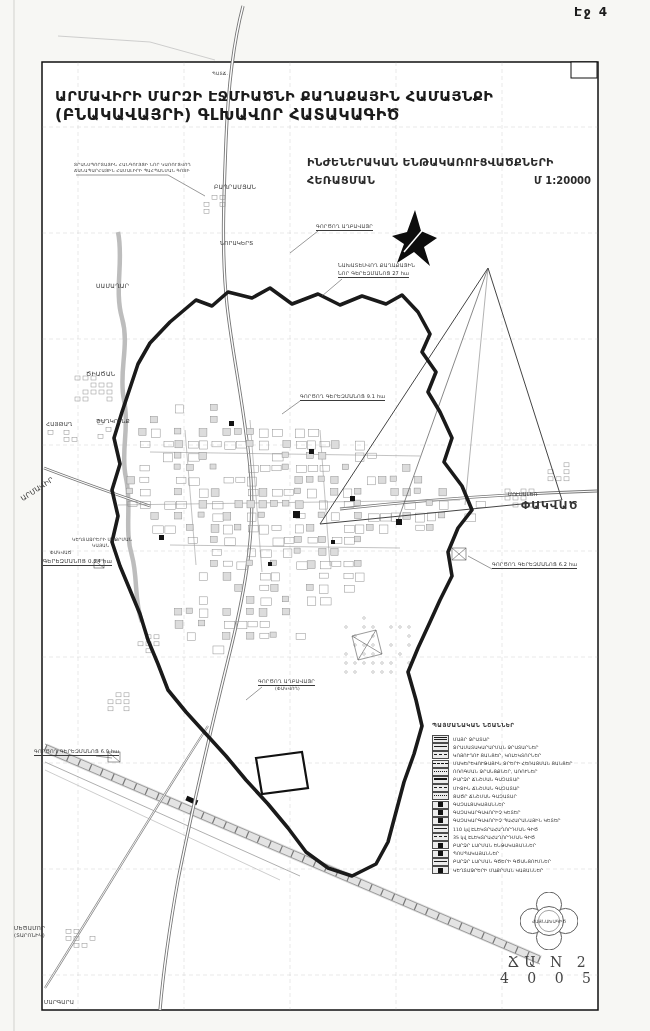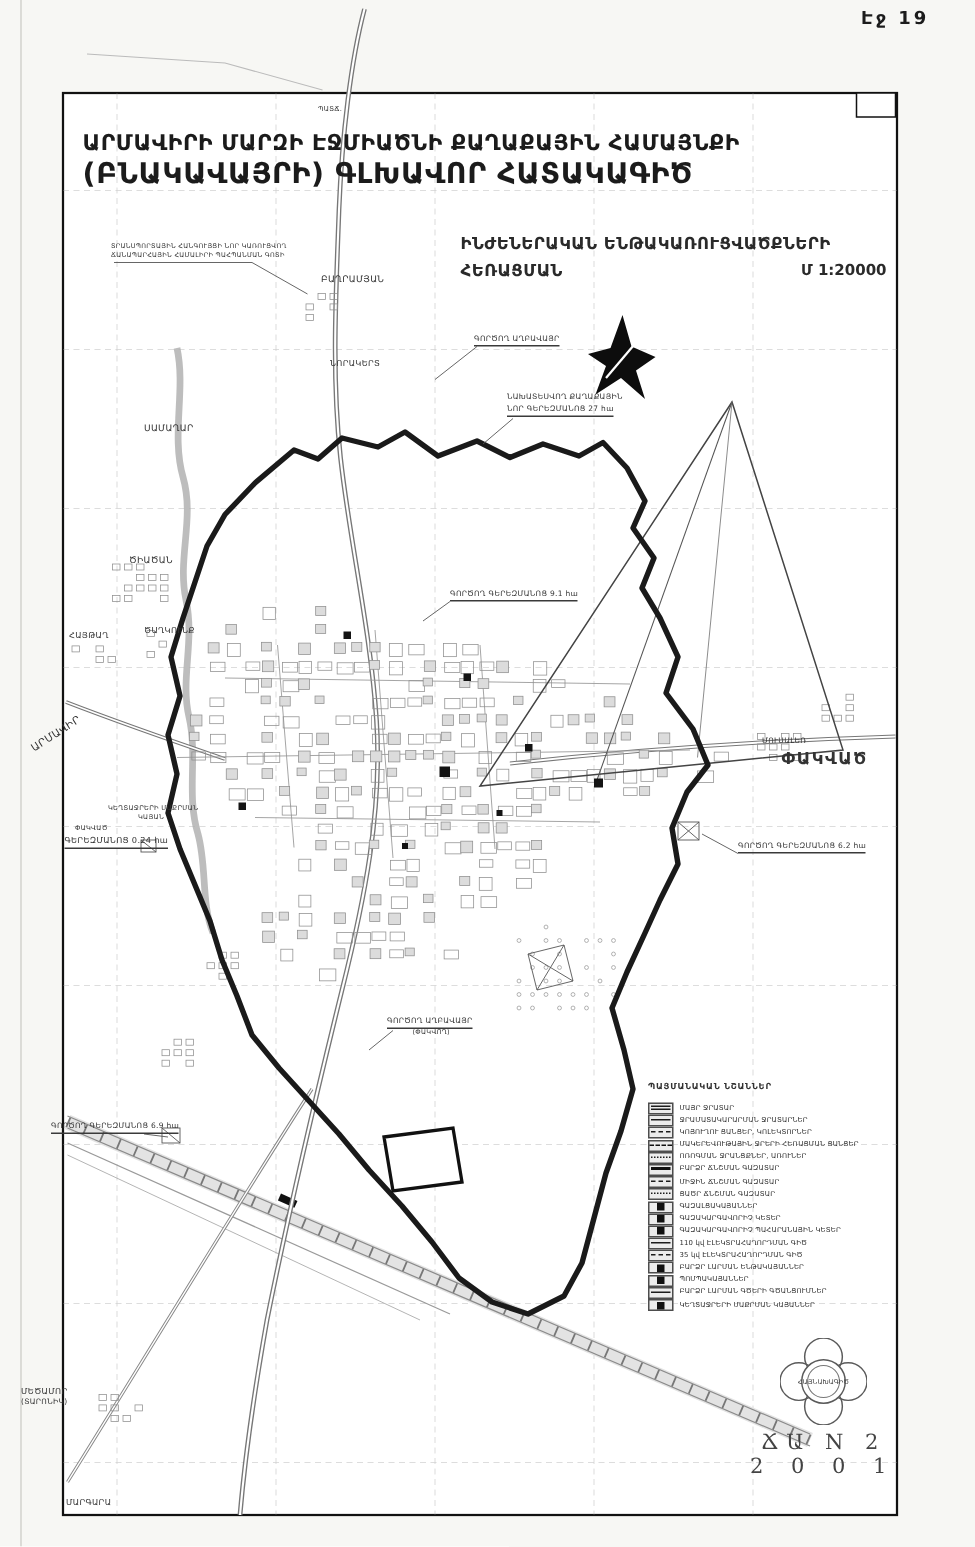--- a/index.html
+++ b/index.html
@@ -5,21 +5,21 @@
   html,body{margin:0;padding:0}
   body{
     width:650px;height:1031px;position:relative;overflow:hidden;
     background:#f7f7f4;color:#222;
     font-family:"DejaVu Sans",sans-serif;
   }
   #mapsvg{position:absolute;left:0;top:0}
   .pageno{position:absolute;left:574px;top:5px;font-size:12px;font-weight:bold;letter-spacing:2px;color:#1c1c1c}
   .t1,.t2{position:absolute;left:55px;width:530px;font-weight:bold;color:#1b1b1b}
   .t1{top:88px;font-size:14.5px;letter-spacing:.4px}
-  .t2{top:105px;font-size:19px;letter-spacing:.4px}
+  .t2{top:105px;font-size:16px;letter-spacing:.4px}
   .sub1{position:absolute;left:307px;top:156px;font-size:11px;font-weight:bold;letter-spacing:.3px;color:#2a2a2a}
   .sub2{position:absolute;left:307px;top:174px;font-size:11px;font-weight:bold;letter-spacing:.3px;color:#2a2a2a}
   .scale{position:absolute;left:534px;top:175px;font-size:10px;font-weight:bold;color:#2a2a2a}
   #labels .mlabel{
     position:absolute;white-space:nowrap;color:#333;letter-spacing:.2px;
     transform-origin:left top;line-height:1.1;
   }
   #labels .und{border-bottom:.6px solid #3a3a3a;padding-bottom:.5px}
   #legend{position:absolute;left:432px;top:722px;width:164px}
   #legend .lt{font-size:5.6px;font-weight:bold;letter-spacing:.5px;color:#333;margin-bottom:8px}
@@ -447,21 +447,21 @@
     <line x1="342" y1="279" x2="322" y2="296"></line>
     <line x1="300" y1="401" x2="282" y2="414"></line>
     <line x1="492" y1="569" x2="468" y2="556"></line>
     <line x1="96" y1="756" x2="112" y2="758"></line>
     <line x1="262" y1="687" x2="246" y2="700"></line>
     <line x1="76" y1="175" x2="168" y2="175"></line>
     <line x1="168" y1="175" x2="205" y2="196"></line>
   </g>
 </svg>
 
-<div class="pageno">Էջ 19</div>
+<div class="pageno">Էջ 4</div>
 <div class="t1">ԱՐՄԱՎԻՐԻ ՄԱՐԶԻ ԷՋՄԻԱԾՆԻ ՔԱՂԱՔԱՅԻՆ ՀԱՄԱՅՆՔԻ</div>
 <div class="t2">(ԲՆԱԿԱՎԱՅՐԻ) ԳԼԽԱՎՈՐ ՀԱՏԱԿԱԳԻԾ</div>
 <div class="sub1">ԻՆԺԵՆԵՐԱԿԱՆ ԵՆԹԱԿԱՌՈՒՑՎԱԾՔՆԵՐԻ</div>
 <div class="sub2">ՀԵՌԱՑՄԱՆ</div>
 <div class="scale">Մ 1:20000</div>
 
 <div id="labels">
     <div class="mlabel" style="left: 212px; top: 72px; font-size: 4.5px;">ՊԱՏՃ.</div>
     <div class="mlabel" style="left: 74px; top: 163px; font-size: 4.3px;">ՏՐԱՆՍՊՈՐՏԱՅԻՆ ՀԱՆԳՈՒՅՑԻ ՆՈՐ ԿԱՌՈՒՑՎՈՂ</div>
     <div class="mlabel" style="left: 74px; top: 169px; font-size: 4.3px;">ՃԱՆԱՊԱՐՀԱՅԻՆ ՀԱՄԱԼԻՐԻ ՊԱՀՊԱՆՄԱՆ ԳՈՏԻ</div>
@@ -605,14 +605,14 @@
       <circle cx="30" cy="13" r="13"></circle>
         <circle cx="47" cy="30" r="13"></circle>
       <circle cx="30" cy="47" r="13"></circle>
         <circle cx="13" cy="30" r="13"></circle>
       <circle cx="30" cy="30" r="15" fill="#fff"></circle>
       <circle cx="30" cy="30" r="11" stroke="#777" stroke-width="0.7"></circle>
     </g>
     <text id="logoText" x="30" y="32" text-anchor="middle" font-size="4.6" fill="#444" font-family="DejaVu Sans, sans-serif">ՀԱՅՆԱԽԱԳԻԾ</text>
   </svg>
   <div class="series">ՃԱ N 2</div>
-  <div class="year">2 0 0 1</div>
+  <div class="year">4 0 0 5</div>
 </div>
 
 </body></html>

